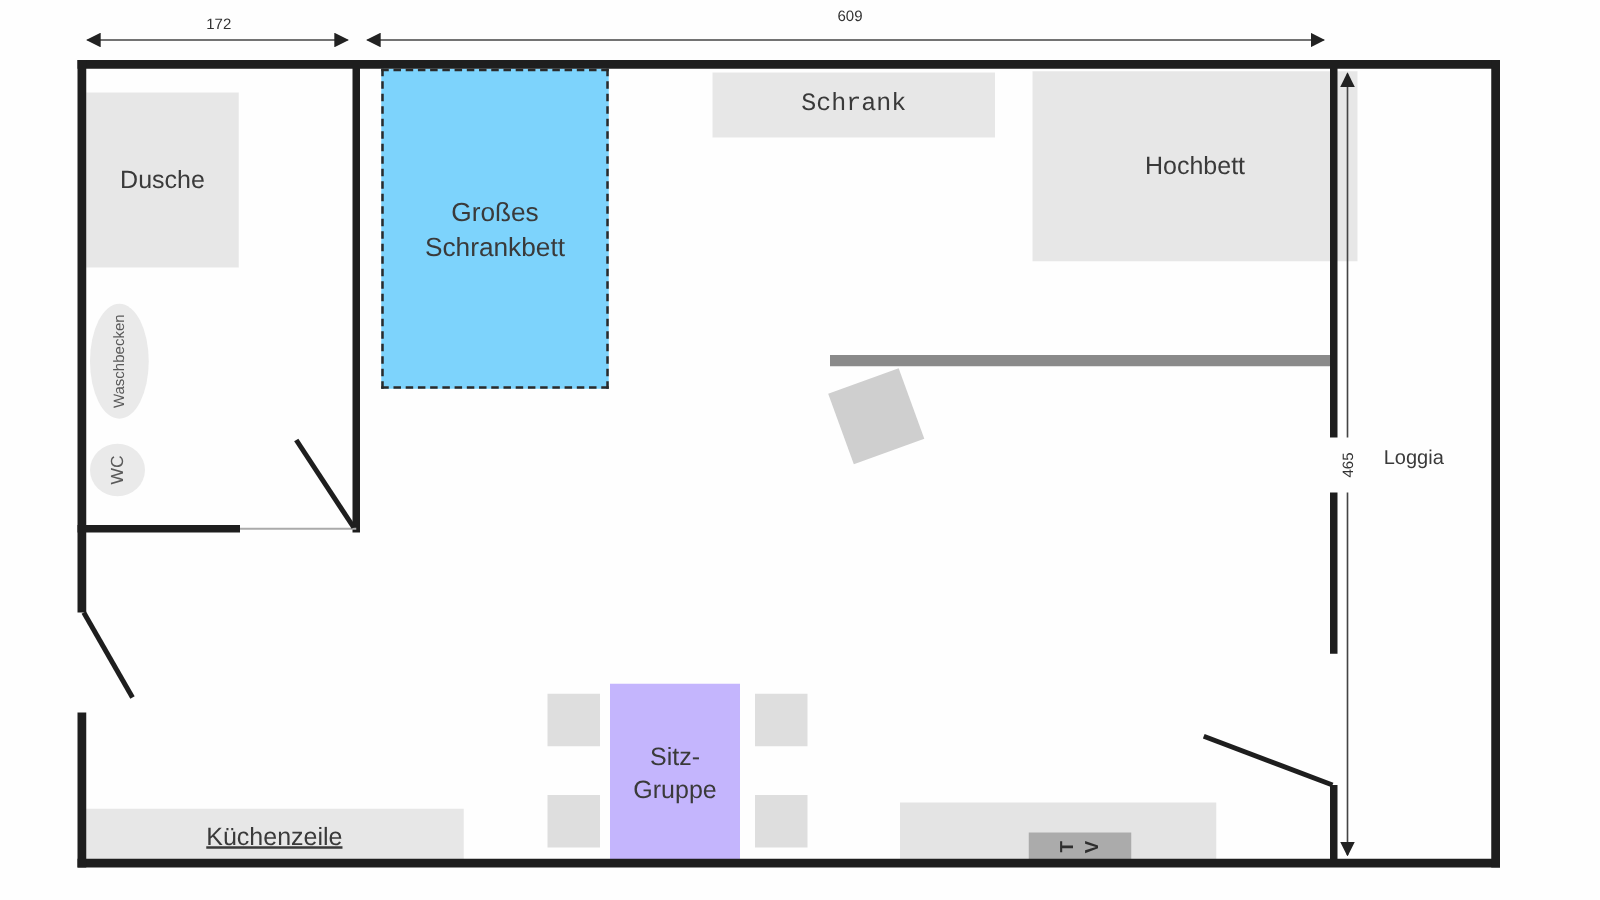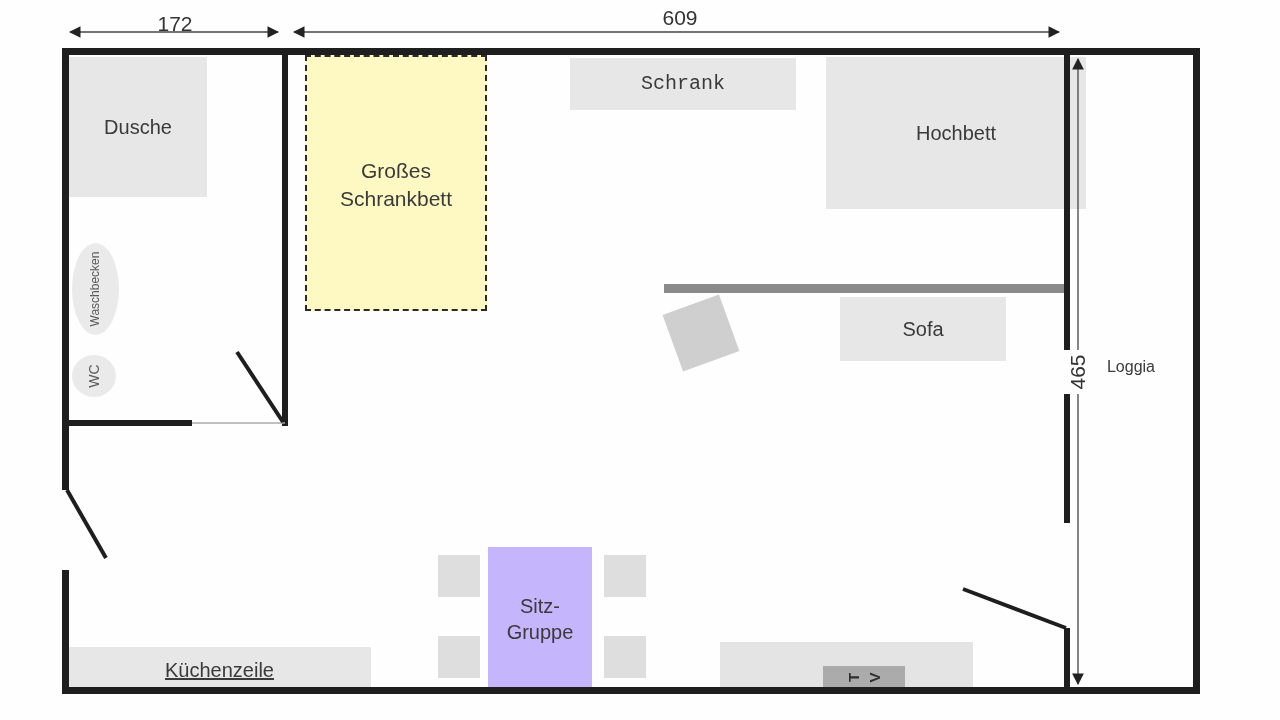--- a/index.html
+++ b/index.html
@@ -7,51 +7,51 @@
     position:relative;width:1280px;height:720px;background:#fefefe;overflow:hidden;
     font-family:"Liberation Sans","DejaVu Sans",sans-serif;color:#3a3a3a;
   }
   .wall{position:absolute;background:#1e1e1e;}
   .furn{
     position:absolute;background:#e7e7e7;display:flex;align-items:center;justify-content:center;
     font-size:20px;color:#3a3a3a;text-align:center;line-height:1.3;
   }
   .furn.mid{background:#c4b5fd;}
   .dashedrect{
-    position:absolute;background:#fef9c3;border:2px dashed #2a2a2a;
+    position:absolute;background:#7dd3fc;border:2px dashed #2a2a2a;
     display:flex;align-items:flex-start;justify-content:center;text-align:center;
     font-size:21px;line-height:1.35;color:#3a3a3a;
   }
   .dashedrect .lbl{padding-top:100px;width:150px;}
   .ellipse{
     position:absolute;background:#eaeaea;border-radius:50%;
     display:flex;align-items:center;justify-content:center;color:#5a5a5a;
   }
   .vtext{transform:rotate(-90deg);white-space:nowrap;display:inline-block;}
   .dimlabel{
-    position:absolute;font-size:21px;color:#333;text-align:center;
+    position:absolute;font-size:12px;color:#333;text-align:center;
   }
   .dimlabel.vert{
     width:44px;height:44px;display:flex;align-items:center;justify-content:center;background:#fefefe;
   }
   .roomlabel{position:absolute;font-size:16px;color:#3a3a3a;text-align:center;}
   #overlay{position:absolute;left:0;top:0;pointer-events:none;}
   .divider{position:absolute;background:#8a8a8a;}
   .tvbox{
     position:absolute;background:#ababab;display:flex;align-items:center;justify-content:center;
     gap:10px;font-size:15px;font-weight:bold;color:#2e2e2e;
   }
   .tvbox .rchar{display:inline-block;transform:rotate(-90deg);}
 </style>
 </head>
 <body>
 
 <div id="plan">
 
-  <div class="furn" style="left:69px;top:57px;width:138px;height:140px;">
+  <div class="furn" style="left:69px;top:74px;width:122px;height:140px;">
     <span>Dusche</span>
   </div>
 
   <div class="dashedrect" style="left:305px;top:55px;width:178px;height:252px;">
     <span class="lbl">Großes Schrankbett</span>
   </div>
 
   <div class="furn" style="left:570px;top:58px;width:226px;height:52px;font-family:Liberation Mono, monospace;">
     <span>Schrank</span>
   </div>
@@ -65,23 +65,20 @@
   </div>
 
   <div class="ellipse" style="left:72px;top:355px;width:44px;height:42px;font-size:14px;">
     <span class="vtext">WC</span>
   </div>
 
   <div class="divider" style="left:664px;top:284px;width:400px;height:9px;"></div>
 
   <div class="furn mid" style="left:671px;top:303px;width:60px;height:60px;transform:rotate(-20deg);background:#cfcfcf;"></div>
 
-  <div class="furn" style="left:840px;top:297px;width:166px;height:64px;">
-    <span>Sofa</span>
-  </div>
 
   <div class="furn mid" style="left:438px;top:555px;width:42px;height:42px;background:#dedede;"></div>
   <div class="furn mid" style="left:438px;top:636px;width:42px;height:42px;background:#dedede;"></div>
   <div class="furn mid" style="left:604px;top:555px;width:42px;height:42px;background:#dedede;"></div>
   <div class="furn mid" style="left:604px;top:636px;width:42px;height:42px;background:#dedede;"></div>
   <div class="furn mid" style="left:488px;top:547px;width:104px;height:143px;">
     <span style="width:100px;">Sitz-Gruppe</span>
   </div>
 
   <div class="furn" style="left:68px;top:647px;width:303px;height:45px;text-decoration:underline;">

